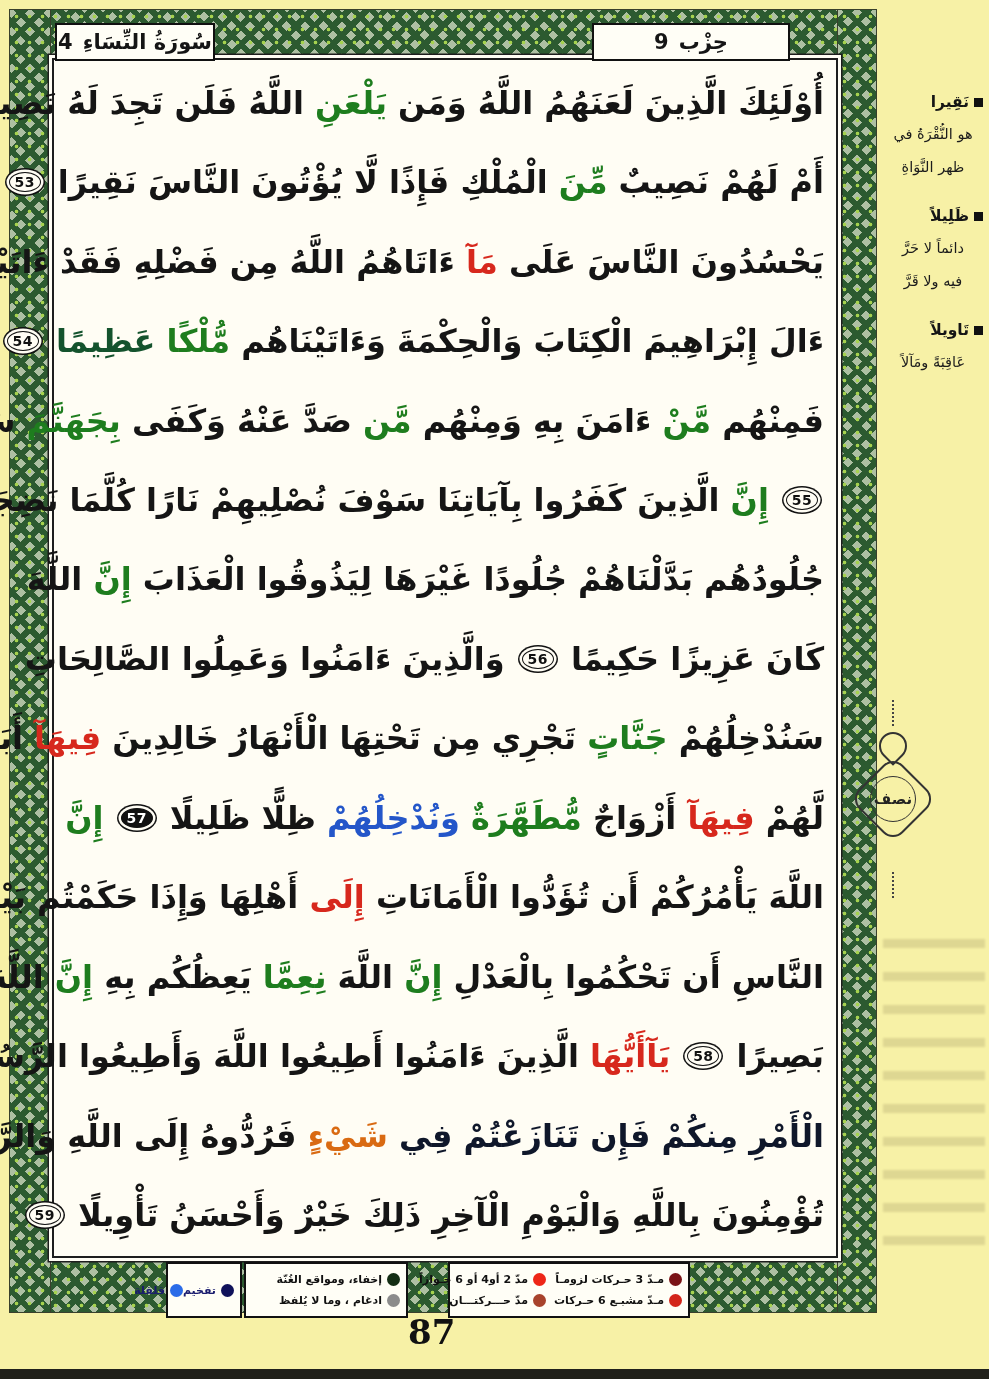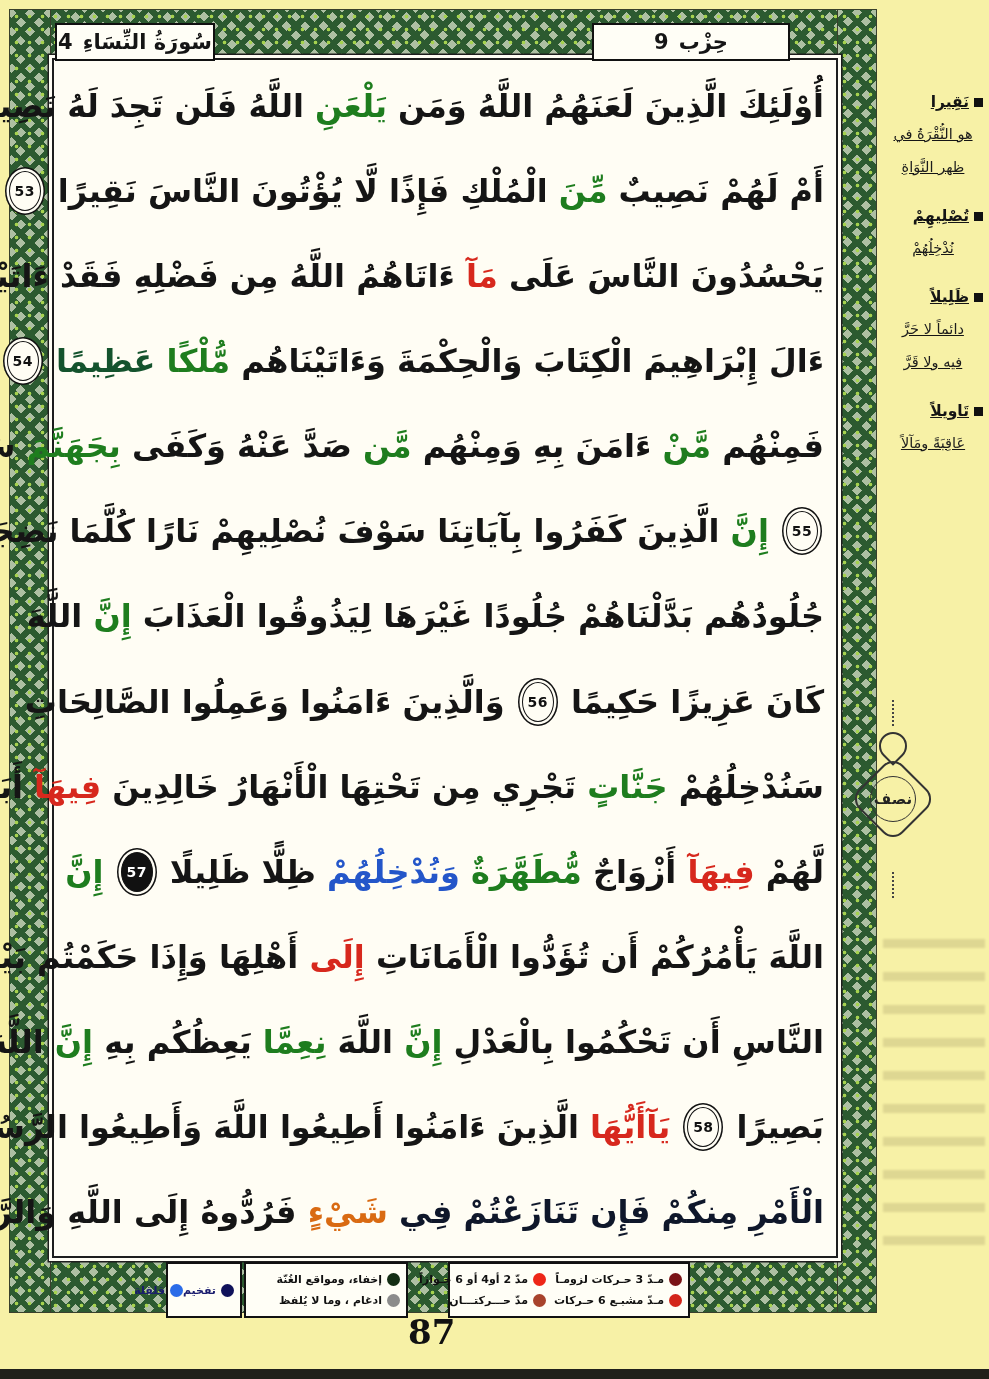--- a/index.html
+++ b/index.html
@@ -49,32 +49,32 @@
   .quran-line {
     direction:rtl;
     font-size:32px; font-weight:bold;
     line-height:72px; white-space:nowrap;
     text-align:justify; text-align-last:justify;
     letter-spacing:.5px;
   }
   .quran-line span.seg { vertical-align:middle; }
   .ayah-marker {
     display:inline-flex; align-items:center; justify-content:center;
-    width:32px; height:40px; margin:0 6px;
+    width:32px; height:20px; margin:0 6px;
     border:1.5px solid #111; border-radius:50%;
     box-shadow:0 0 0 2.5px #fffdf4, 0 0 0 4px #111;
     font-size:14px; font-weight:bold; line-height:1;
     direction:ltr; vertical-align:middle; background:#fffdf4; color:#111;
   }
   .ayah-marker.filled { background:#111; color:#fff; }
 
   
   .margin-notes {
     position:absolute; right:2px; top:86px; width:108px;
-    direction:rtl; text-align:center; z-index:3;text-decoration:underline;
+    direction:rtl; text-align:center; z-index:3;
   }
   .margin-note { margin-bottom:16px; }
   .note-head {
     display:flex; align-items:center; justify-content:flex-start;
     gap:5px; font-weight:bold; font-size:15.5px; line-height:32px;
     padding-right:4px;
   }
   .note-square { width:9px; height:9px; background:#111; flex:0 0 auto; }
   .note-gloss { font-size:14.5px; line-height:33px; color:#1c1c1c; }
 
@@ -152,41 +152,35 @@
     <div class="quran-line"><span class="seg" style="color: rgb(21, 21, 21);">فَمِنْهُم</span> <span class="seg" style="color: rgb(30, 125, 30);">مَّنْ</span> <span class="seg" style="color: rgb(21, 21, 21);">ءَامَنَ بِهِ وَمِنْهُم</span> <span class="seg" style="color: rgb(30, 125, 30);">مَّن</span> <span class="seg" style="color: rgb(21, 21, 21);">صَدَّ عَنْهُ وَكَفَى</span> <span class="seg" style="color: rgb(30, 125, 30);">بِجَهَنَّمَ</span> <span class="seg" style="color: rgb(21, 21, 21);">سَعِيرًا</span> </div>
     <div class="quran-line"><span class="ayah-marker">55</span> <span class="seg" style="color: rgb(30, 125, 30);">إِنَّ</span> <span class="seg" style="color: rgb(21, 21, 21);">الَّذِينَ كَفَرُوا بِآيَاتِنَا سَوْفَ نُصْلِيهِمْ نَارًا كُلَّمَا نَضِجَتْ</span> </div>
     <div class="quran-line"><span class="seg" style="color: rgb(21, 21, 21);">جُلُودُهُم بَدَّلْنَاهُمْ جُلُودًا غَيْرَهَا لِيَذُوقُوا الْعَذَابَ</span> <span class="seg" style="color: rgb(30, 125, 30);">إِنَّ</span> <span class="seg" style="color: rgb(21, 21, 21);">اللَّهَ</span> </div>
     <div class="quran-line"><span class="seg" style="color: rgb(21, 21, 21);">كَانَ عَزِيزًا حَكِيمًا</span> <span class="ayah-marker">56</span> <span class="seg" style="color: rgb(21, 21, 21);">وَالَّذِينَ ءَامَنُوا وَعَمِلُوا الصَّالِحَاتِ</span> </div>
     <div class="quran-line"><span class="seg" style="color: rgb(21, 21, 21);">سَنُدْخِلُهُمْ</span> <span class="seg" style="color: rgb(30, 125, 30);">جَنَّاتٍ</span> <span class="seg" style="color: rgb(21, 21, 21);">تَجْرِي مِن تَحْتِهَا الْأَنْهَارُ خَالِدِينَ</span> <span class="seg" style="color: rgb(215, 40, 29);">فِيهَآ</span> <span class="seg" style="color: rgb(21, 21, 21);">أَبَدًا</span> </div>
     <div class="quran-line"><span class="seg" style="color: rgb(21, 21, 21);">لَّهُمْ</span> <span class="seg" style="color: rgb(215, 40, 29);">فِيهَآ</span> <span class="seg" style="color: rgb(21, 21, 21);">أَزْوَاجٌ</span> <span class="seg" style="color: rgb(30, 125, 30);">مُّطَهَّرَةٌ</span> <span class="seg" style="color: rgb(36, 86, 201);">وَنُدْخِلُهُمْ</span> <span class="seg" style="color: rgb(21, 21, 21);">ظِلًّا ظَلِيلًا</span> <span class="ayah-marker filled">57</span> <span class="seg" style="color: rgb(30, 125, 30);">إِنَّ</span> </div>
     <div class="quran-line"><span class="seg" style="color: rgb(21, 21, 21);">اللَّهَ يَأْمُرُكُمْ أَن تُؤَدُّوا الْأَمَانَاتِ</span> <span class="seg" style="color: rgb(215, 40, 29);">إِلَى</span> <span class="seg" style="color: rgb(21, 21, 21);">أَهْلِهَا وَإِذَا حَكَمْتُم بَيْنَ</span> </div>
     <div class="quran-line"><span class="seg" style="color: rgb(21, 21, 21);">النَّاسِ أَن تَحْكُمُوا بِالْعَدْلِ</span> <span class="seg" style="color: rgb(30, 125, 30);">إِنَّ</span> <span class="seg" style="color: rgb(21, 21, 21);">اللَّهَ</span> <span class="seg" style="color: rgb(30, 125, 30);">نِعِمَّا</span> <span class="seg" style="color: rgb(21, 21, 21);">يَعِظُكُم بِهِ</span> <span class="seg" style="color: rgb(30, 125, 30);">إِنَّ</span> <span class="seg" style="color: rgb(21, 21, 21);">اللَّهَ كَانَ سَمِيعًا</span> </div>
     <div class="quran-line"><span class="seg" style="color: rgb(21, 21, 21); margin-top: 40px;">بَصِيرًا</span> <span class="ayah-marker">58</span> <span class="seg" style="color: rgb(215, 40, 29);">يَآأَيُّهَا</span> <span class="seg" style="color: rgb(21, 21, 21);">الَّذِينَ ءَامَنُوا أَطِيعُوا اللَّهَ وَأَطِيعُوا الرَّسُولَ وَأُولِي</span> </div>
     <div class="quran-line"><span class="seg" style="color: #0f172a;">الْأَمْرِ مِنكُمْ فَإِن تَنَازَعْتُمْ فِي</span> <span class="seg" style="color: rgb(217, 106, 18);">شَيْءٍ</span> <span class="seg" style="color: rgb(21, 21, 21);">فَرُدُّوهُ إِلَى اللَّهِ وَالرَّسُولِ إِن كُنتُمْ</span> </div>
+    <div class="quran-line"><span class="seg" style="color: rgb(21, 21, 21);">تُؤْمِنُونَ بِاللَّهِ وَالْيَوْمِ الْآخِرِ ذَلِكَ خَيْرٌ وَأَحْسَنُ تَأْوِيلًا</span> <span class="ayah-marker">59</span> </div>
   </div>
 
 <div class="margin-notes">
     <div class="margin-note">
       <div class="note-head">
         <span class="note-square"></span>
         <span>نَقِيرا</span>
       </div>
       <div class="note-gloss">هو النُّقْرَةُ في</div>
       <div class="note-gloss">ظهر النَّوَاةِ</div>
     </div>
     <div class="margin-note">
       <div class="note-head">
         <span class="note-square"></span>
-        <span>تُصْلِيهِمْ</span>
-      </div>
-      <div class="note-gloss">نُدْخِلُهُمْ</div>
-    </div>
-    <div class="margin-note">
-      <div class="note-head">
-        <span class="note-square"></span>
         <span>ظَلِيلاً</span>
       </div>
       <div class="note-gloss">دائماً لا حَرَّ</div>
       <div class="note-gloss">فيه ولا قَرَّ</div>
     </div>
     <div class="margin-note">
       <div class="note-head">
         <span class="note-square"></span>
         <span>تَاويلاً</span>
       </div>

